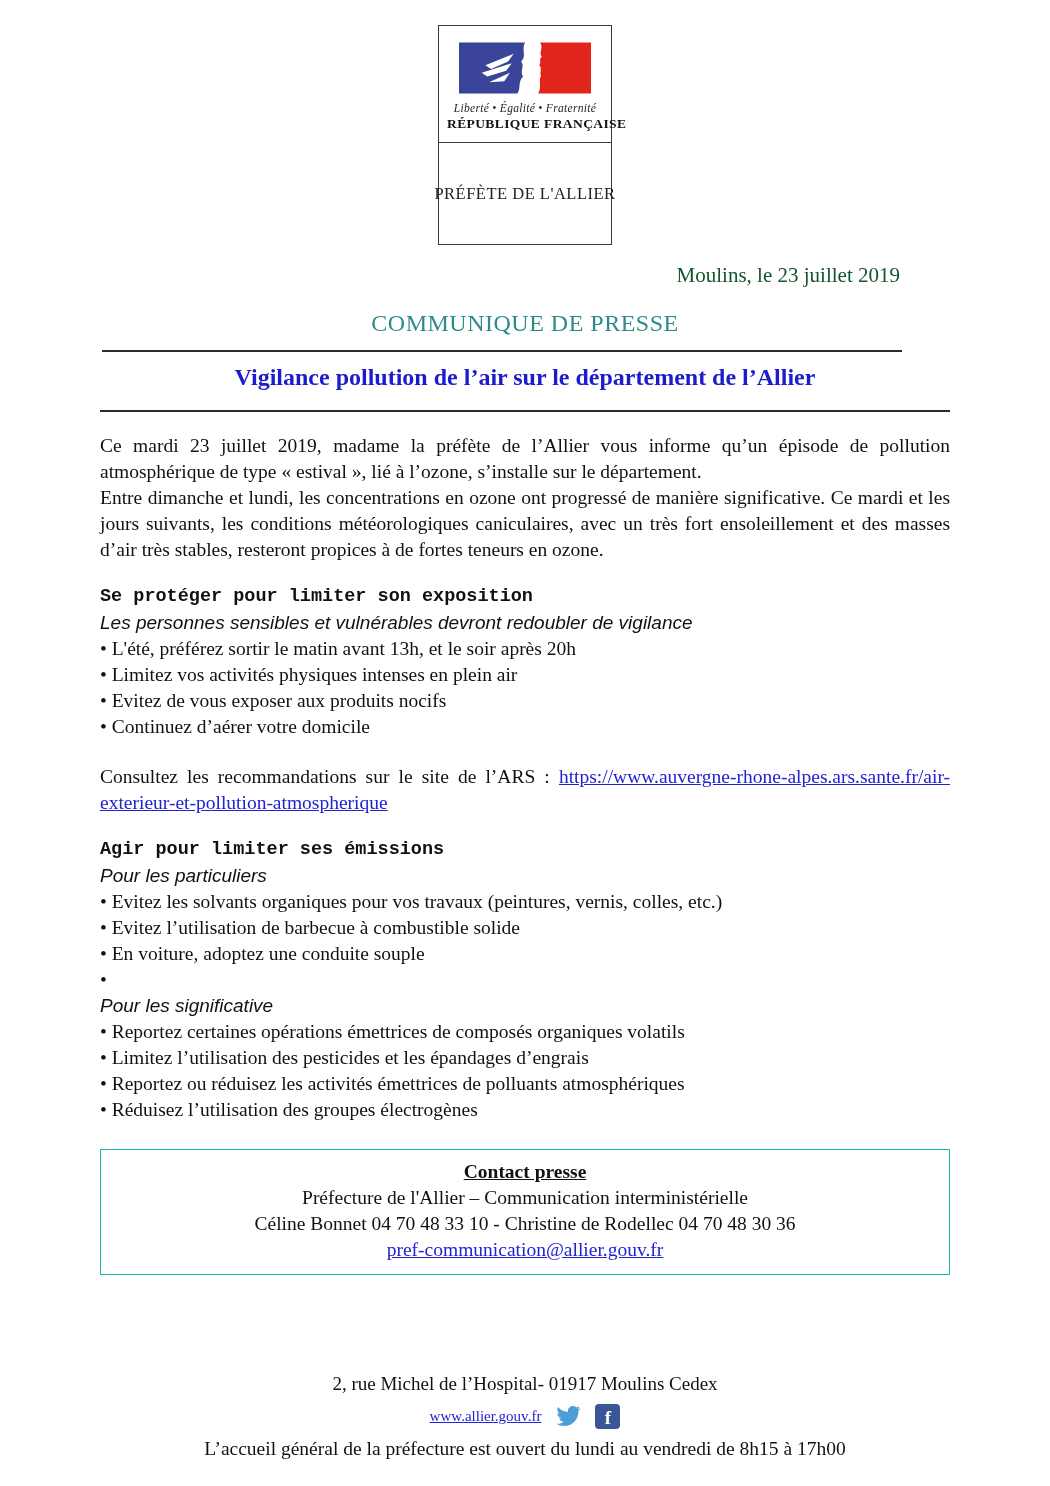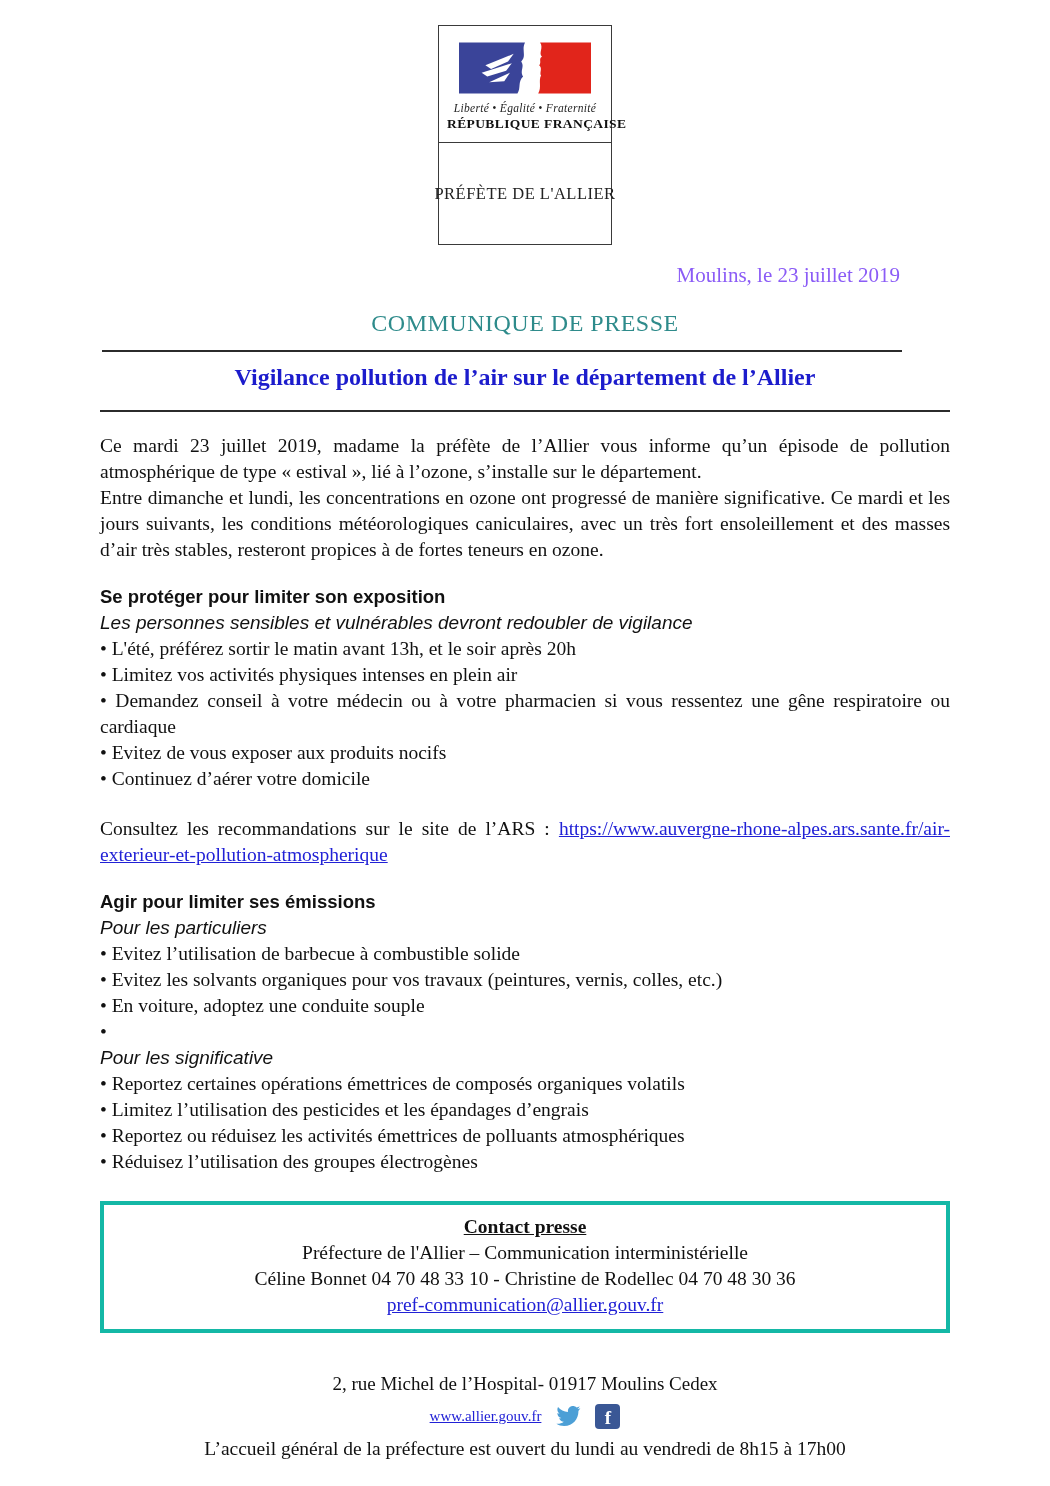--- a/index.html
+++ b/index.html
@@ -31,21 +31,21 @@
   }
   .logo-box.bottom{
     margin-top:-1px; height:103px;
     display:flex; align-items:center; justify-content:center;
   }
   .prefecture{ font-size:16.5px; letter-spacing:.5px; color:#222; white-space:nowrap; }
 
   
   .dateline{
     margin-top:18px; text-align:right; padding-right:50px;
-    font-size:21px; color:#8b5cf6;
+    font-size:21px; color:#14532d;
   }
   .doc-type{
     margin-top:22px; text-align:center;
     font-size:24px; font-weight:normal; letter-spacing:.5px;
     color:var(--teal);
   }
   .rule1{
     margin-top:13px; margin-left:2px; width:800px;
     border:0; border-top:2px solid var(--rule);
   }
@@ -55,36 +55,36 @@
   }
   .rule2{
     margin-top:19px; width:850px;
     border:0; border-top:2px solid var(--rule);
   }
 
   
   .body-text{ margin-top:21px; font-size:19.5px; line-height:26px; }
   .para{ text-align:justify; }
   .sec-heading{
-    font-family:Liberation Sans, sans-serif;
+    font-family:Liberation Mono, monospace;
     font-weight:bold; font-size:18.5px; line-height:26px;
     margin-top:21px;
   }
   .sec-sub{
     font-family:"Liberation Sans","DejaVu Sans",sans-serif;
     font-style:italic; font-size:19px; line-height:26px;
   }
   .bullet{ text-align:justify; line-height:26px; }
   .bullet .b{ display:inline; }
   .ars{ margin-top:24px; text-align:justify; }
   a.link{ color:var(--link-blue); text-decoration:underline; word-break:break-word; }
 
   
   .contact-box{
-    margin-top:26px; border:4px solid #14b8a6;
+    margin-top:26px; border:1px solid #14b8a6;
     padding:9px 12px 11px 12px; text-align:center;
     font-size:19.5px; line-height:26px;
   }
   .contact-heading{ font-weight:bold; text-decoration:underline; }
 
   
   .footer{ margin-top:auto; text-align:center; font-size:19px; }
   .footer .address{ margin-bottom:8px; }
   .site-line{
     display:flex; align-items:center; justify-content:center; gap:14px;
@@ -136,32 +136,31 @@
   <div class="body-text">
 
     <p class="para">Ce mardi 23 juillet 2019, madame la préfète de l’Allier vous informe qu’un épisode de pollution atmosphérique de type « estival », lié à l’ozone, s’installe sur le département.</p>
     <p class="para">Entre dimanche et lundi, les concentrations en ozone ont progressé de manière significative. Ce mardi et les jours suivants, les conditions météorologiques caniculaires, avec un très fort ensoleillement et des masses d’air très stables, resteront propices à de fortes teneurs en ozone.</p>
 
     <p class="sec-heading">Se protéger pour limiter son exposition</p>
     <p class="sec-sub">Les personnes sensibles et vulnérables devront redoubler de vigilance</p>
 
     <p class="bullet"><span class="b">• </span><span>L'été, préférez sortir le matin avant 13h, et le soir après 20h</span></p>
     <p class="bullet"><span class="b">• </span><span>Limitez vos activités physiques intenses en plein air</span></p>
-    <p class="bullet"><span class="b">• </span><span>Demandez conseil à votre médecin ou à votre pharmacien si vous ressentez une gêne respiratoire ou cardiaque</span></p>
     <p class="bullet"><span class="b">• </span><span>Evitez de vous exposer aux produits nocifs</span></p>
     <p class="bullet"><span class="b">• </span><span>Continuez d’aérer votre domicile</span></p>
 
     <p class="ars"><span>Consultez les recommandations sur le site de l’ARS :</span>
       <a class="link" href="#">https://www.auvergne-rhone-alpes.ars.sante.fr/air-exterieur-et-pollution-atmospherique</a></p>
 
     <p class="sec-heading">Agir pour limiter ses émissions</p>
     <p class="sec-sub">Pour les particuliers</p>
 
+    <p class="bullet"><span class="b">• </span><span>Evitez les solvants organiques pour vos travaux (peintures, vernis, colles, etc.)</span></p>
     <p class="bullet"><span class="b">• </span><span>Evitez l’utilisation de barbecue à combustible solide</span></p>
-    <p class="bullet"><span class="b">• </span><span>Evitez les solvants organiques pour vos travaux (peintures, vernis, colles, etc.)</span></p>
     <p class="bullet"><span class="b">• </span><span>En voiture, adoptez une conduite souple</span></p>
     <p class="bullet"><span class="b">•</span><span></span></p>
 
     <p class="sec-sub">Pour les significative</p>
 
     <p class="bullet"><span class="b">• </span><span>Reportez certaines opérations émettrices de composés organiques volatils</span></p>
     <p class="bullet"><span class="b">• </span><span>Limitez l’utilisation des pesticides et les épandages d’engrais</span></p>
     <p class="bullet"><span class="b">• </span><span>Reportez ou réduisez les activités émettrices de polluants atmosphériques</span></p>
     <p class="bullet"><span class="b">• </span><span>Réduisez l’utilisation des groupes électrogènes</span></p>
 

